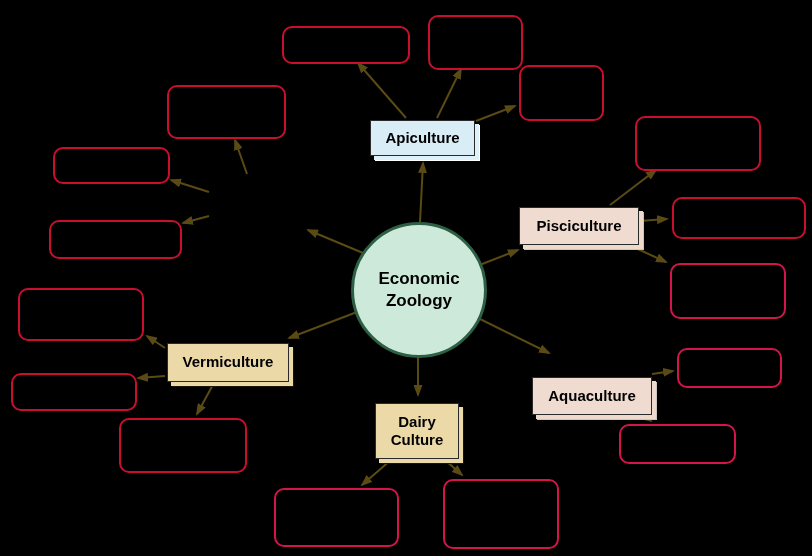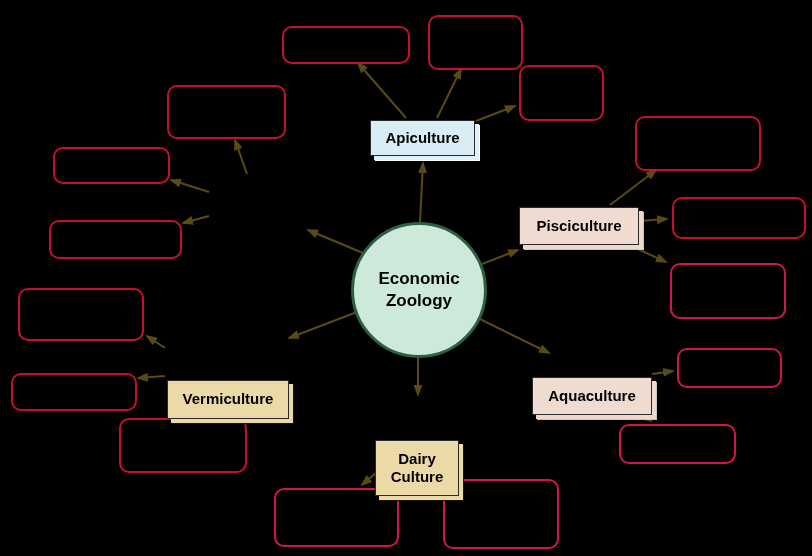--- a/index.html
+++ b/index.html
@@ -13,21 +13,21 @@
     text-align:center; font-weight:bold; color:#000000;
   }
   .node .lbl { white-space:pre-line; line-height:1.22; font-size:15px; }
   .circle {
     border-radius:50%; background:#cde9d9; border:3px solid #2d5f45;text-align:center;
   }
   .circle .lbl { font-size:17px; line-height:1.3; }
   .topic { border:1px solid #2a2a2a; z-index:2; }
   .topic.blue  { background:#d8edf6; box-shadow:4px 4px 0 #dff1f8, 5px 5px 0 #ffffff; }
   .topic.peach { background:#f0dbd0; box-shadow:4px 4px 0 #eddacd, 5px 5px 0 #cfc4bb; }
-  .topic.tan   { background:#ecd9a8; box-shadow:4px 4px 0 #ecd9a8, 5px 5px 0 #1c1406;margin-top:37px; }
+  .topic.tan   { background:#ecd9a8; box-shadow:4px 4px 0 #ecd9a8, 5px 5px 0 #1c1406; }
   .empty {
     position:absolute; border:2px solid #c8102e; border-radius:10px; background:#000000;
   }
   .empty.alt { border-color:#d2164a; }
 </style>
 </head>
 <body>
 
 <div class="canvas">
 

